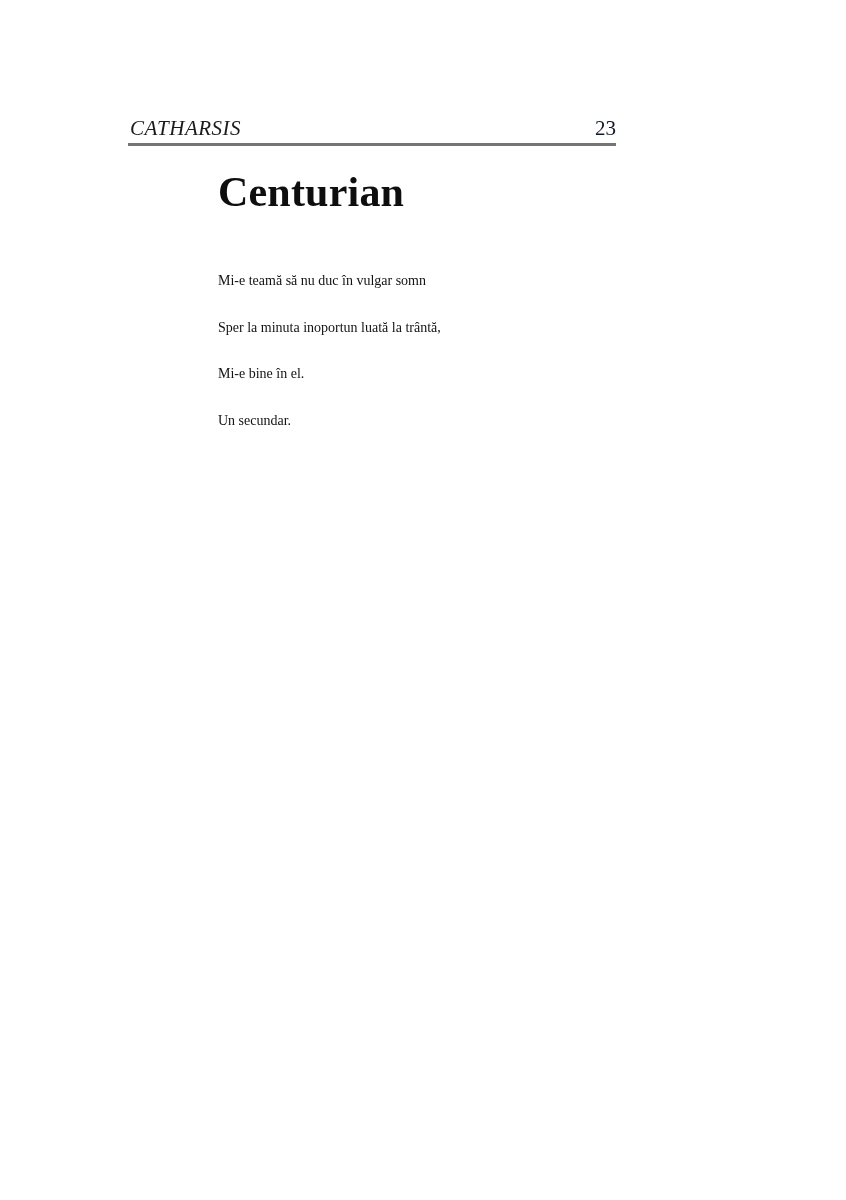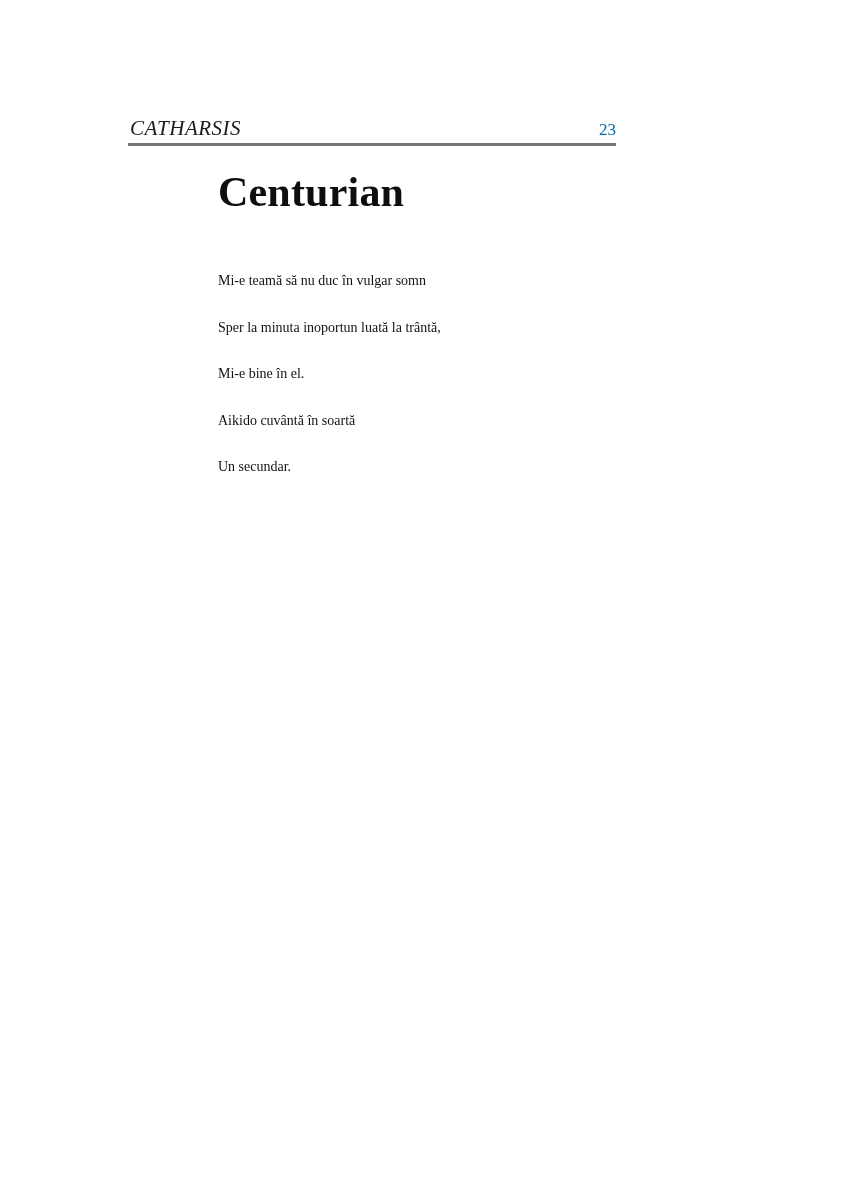--- a/index.html
+++ b/index.html
@@ -25,22 +25,22 @@
     justify-content: space-between;
     align-items: baseline;
   }
   .book-title {
     font-style: italic;
     font-size: 21px;
     letter-spacing: 0.5px;
     color: #1b1b1b;
   }
   .page-number {
-    font-size: 17px;
-    color: #0369a1;
+    font-size: 21px;
+    color: #0f172a;
   }
   .header-rule {
     position: absolute;
     left: 128px;
     right: 128px;
     top: 143px;
     height: 2.5px;
     background: #757575;
   }
   .poem-title {
@@ -77,17 +77,16 @@
   </div>
 
   <div class="header-rule"></div>
 
   <h1 class="poem-title">Centurian</h1>
 
   <div class="poem-body">
     <div class="poem-line">Mi-e teamă să nu duc în vulgar somn</div>
     <div class="poem-line">Sper la minuta inoportun luată la trântă,</div>
     <div class="poem-line">Mi-e bine în el.</div>
-    <div class="poem-line">Aikido cuvântă în soartă</div>
     <div class="poem-line">Un secundar.</div>
   </div>
 
 </div>
 
 </body></html>

